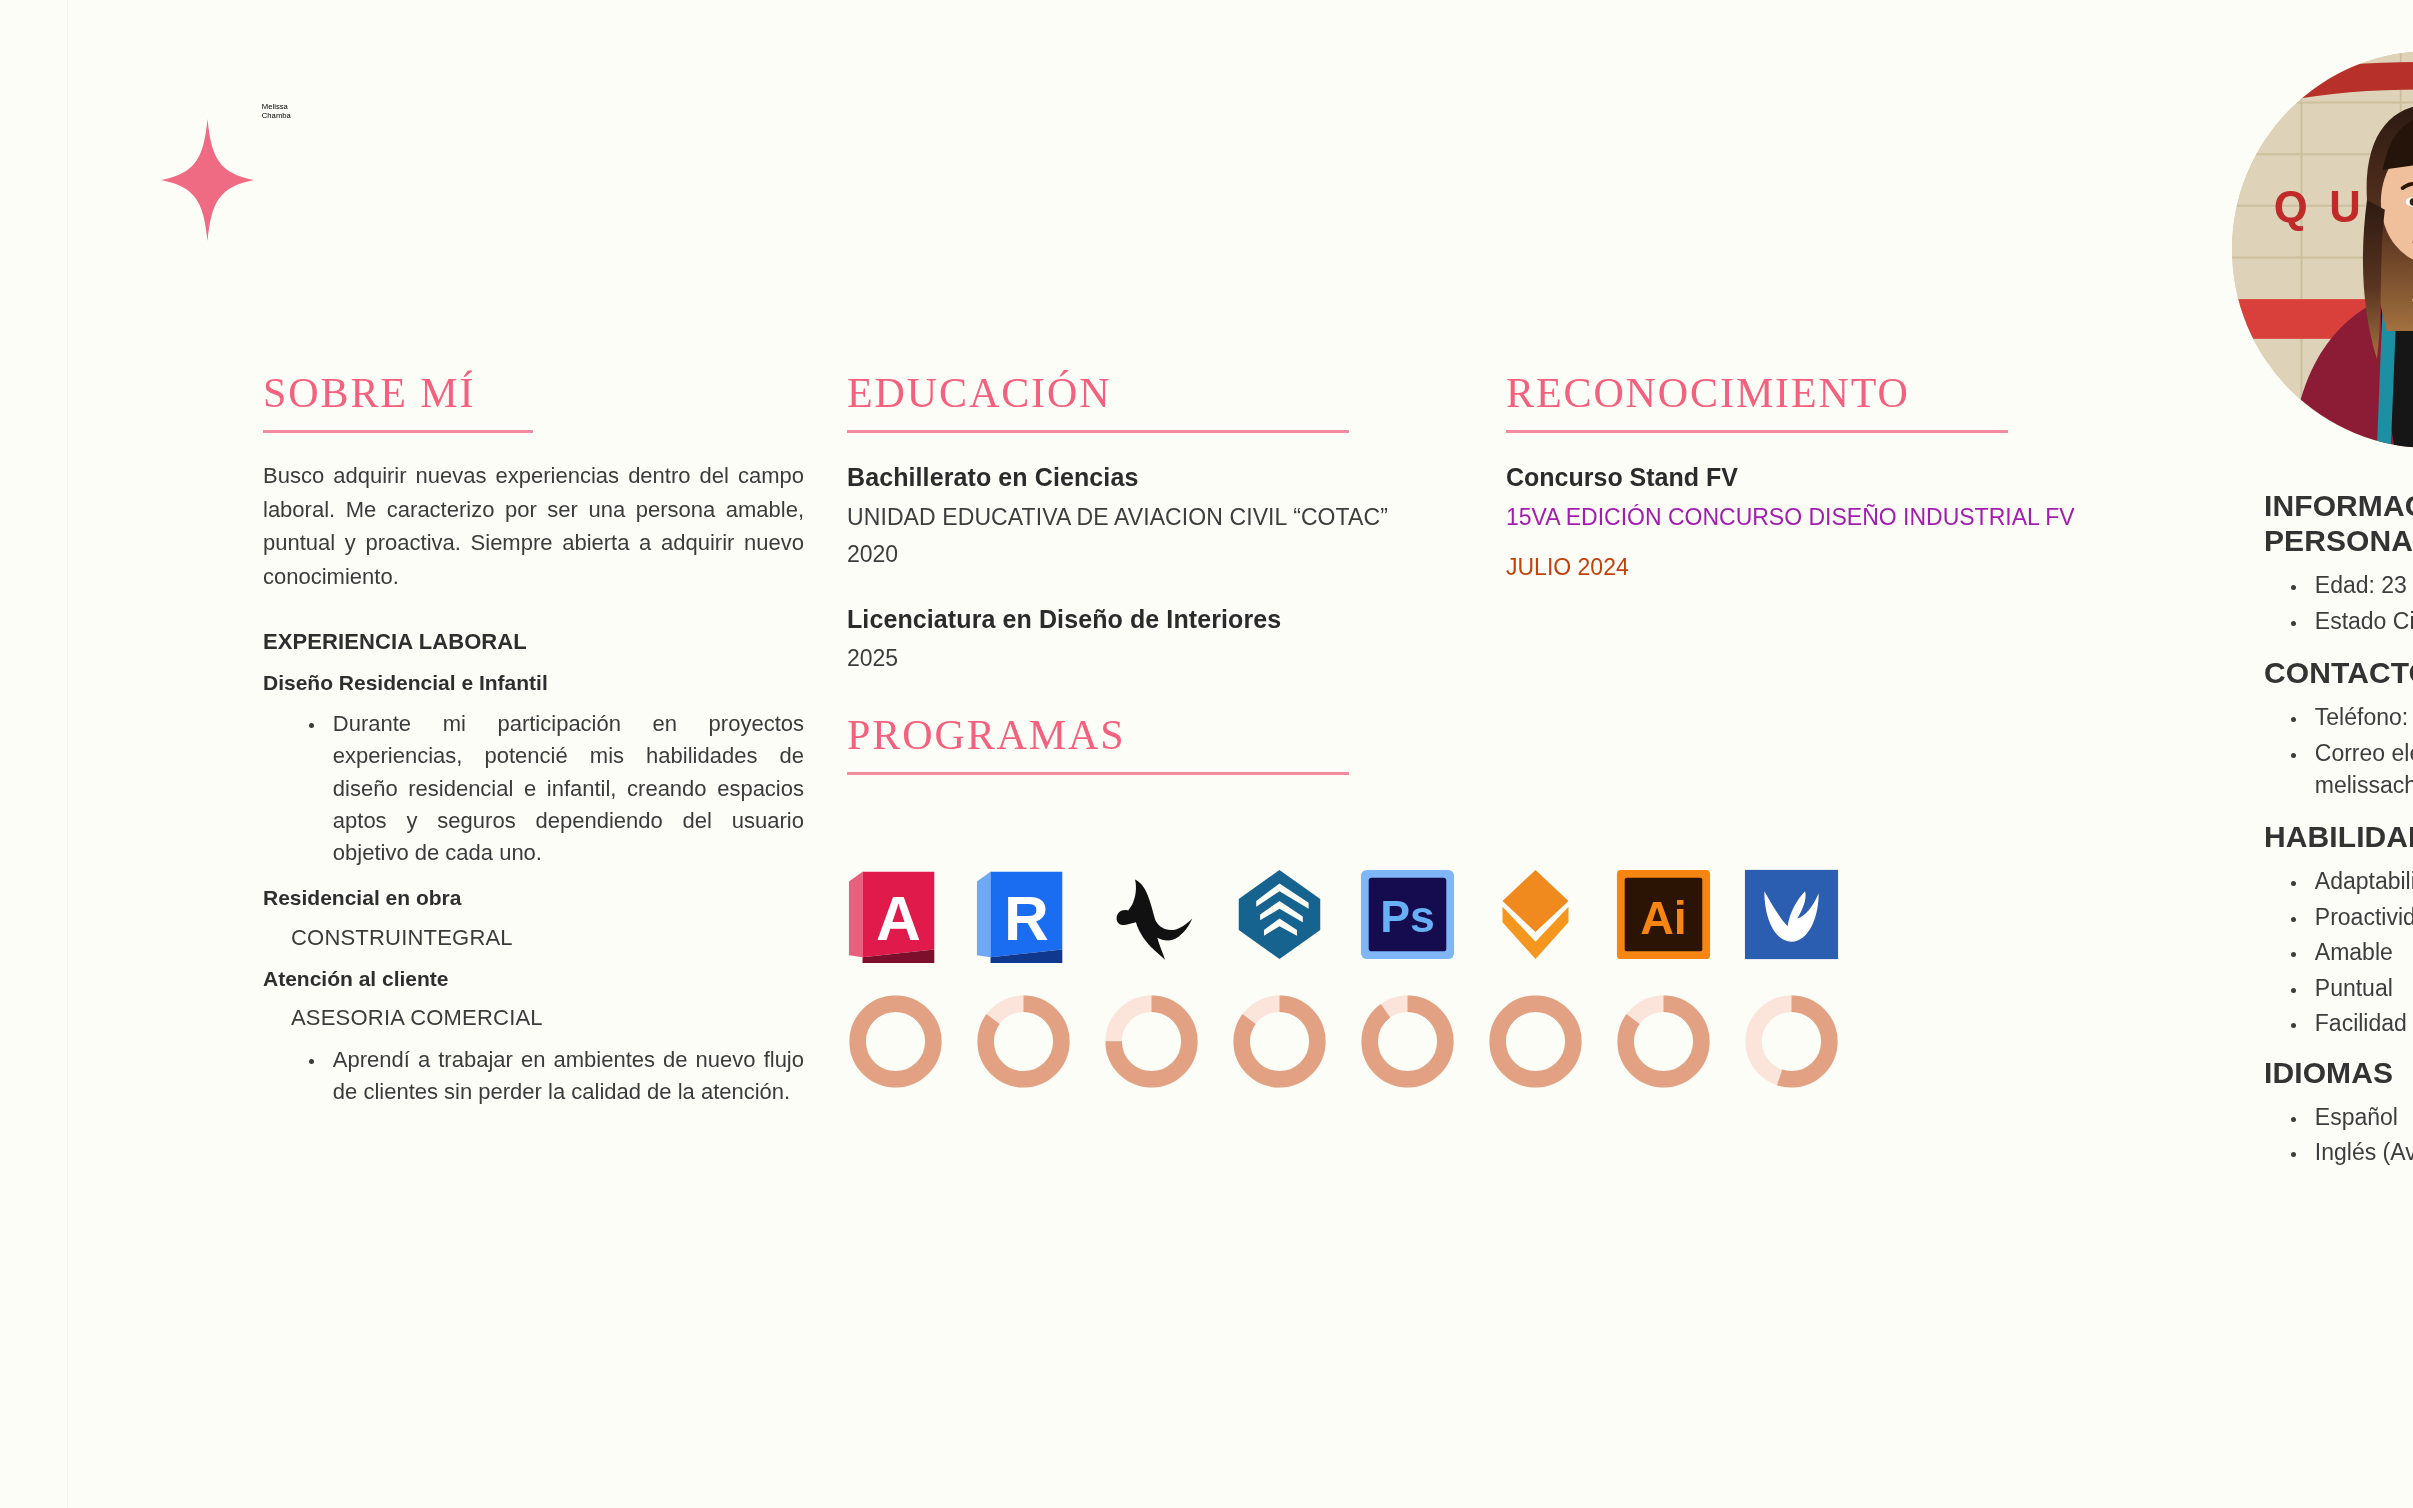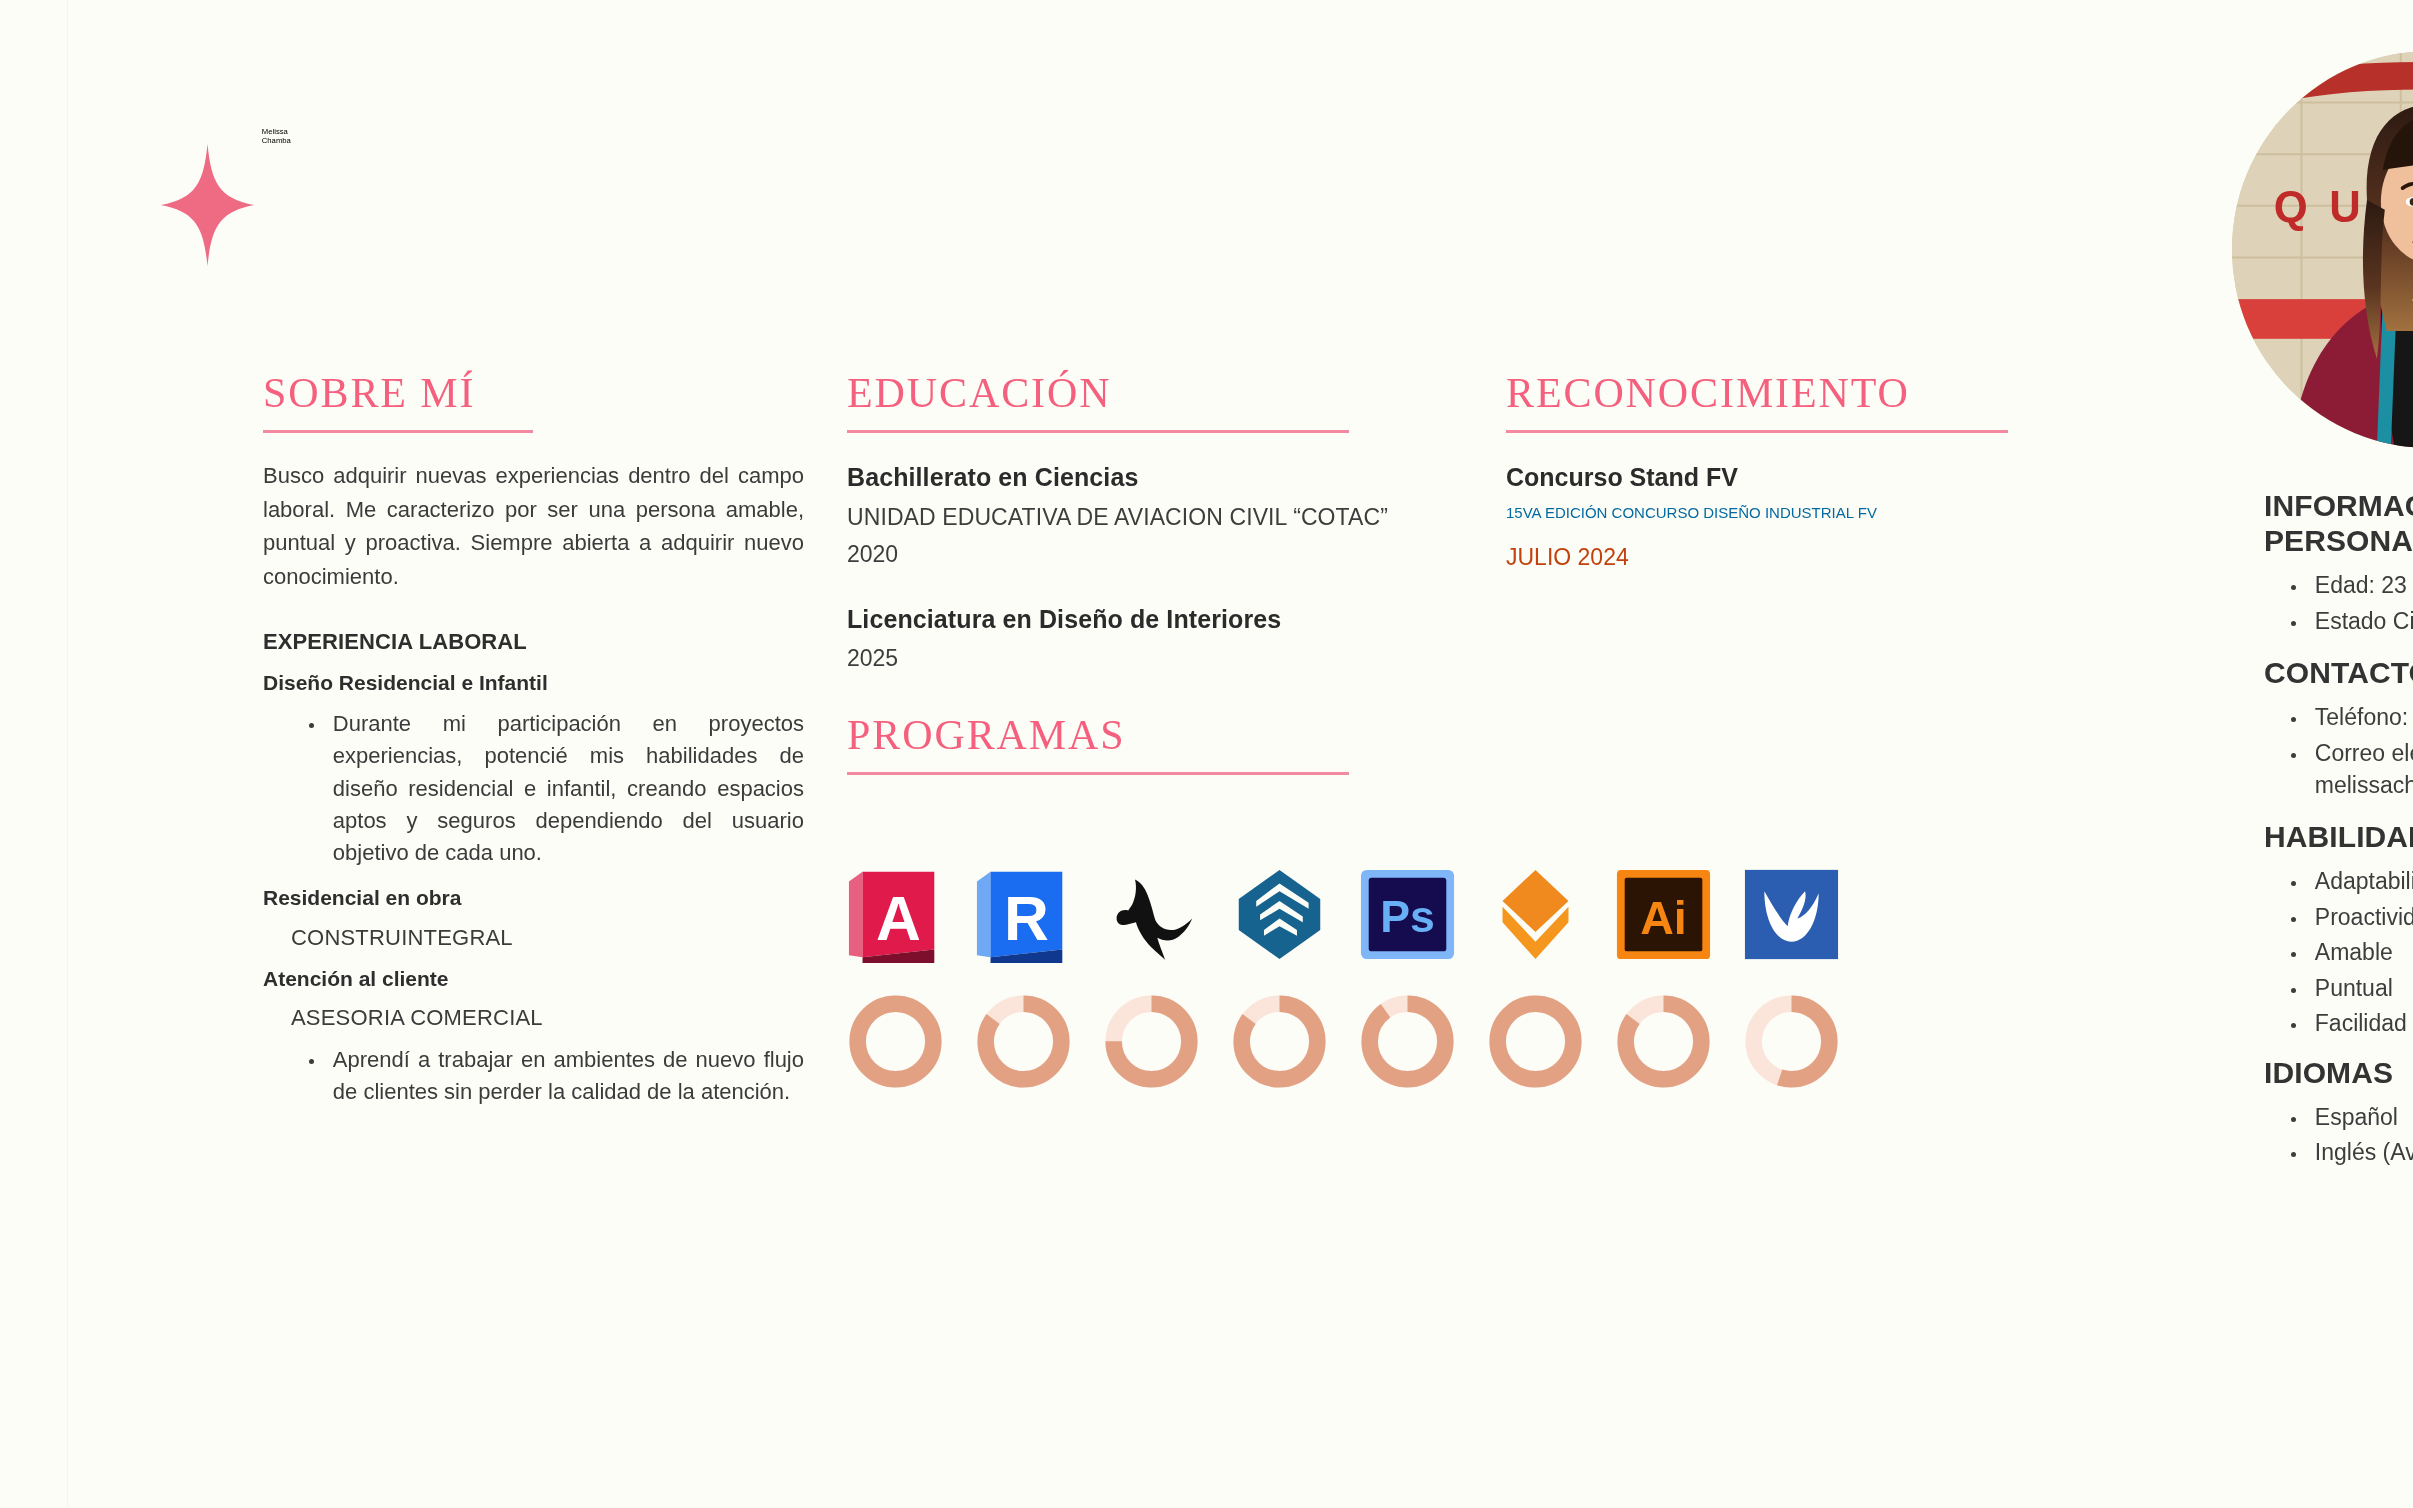--- a/index.html
+++ b/index.html
@@ -27,21 +27,21 @@
     top: 0;
     width: 1px;
     height: 1509px;
     background: #f4f6ea;
   }
 
   
   .name-block {
     position: absolute;
     left: 159px;
-    top: 127px;
+    top: 102px;
     display: flex;
     align-items: flex-start;
   }
   .sparkle-icon {
     width: 97px;
     height: 126px;
     margin-top: 14.5px;
     margin-right: 5.8px;
     flex: none;
   }
@@ -184,22 +184,22 @@
   }
   .col-reco .sec-rule { width: 502px; }
   .reco-body { margin-top: 30px; }
   .reco-title {
     font-size: 25px;
     font-weight: bold;
     color: #2b2b2b;
   }
   .reco-sub {
     margin-top: 11.6px;
-    font-size: 15px;
-    color: #0369a1;
+    font-size: 23px;
+    color: #a21caf;
     white-space: nowrap;
   }
   .reco-date {
     margin-top: 23px;
     font-size: 23px;
     color: #c2410c;
   }
 
   
   .sidebar {

